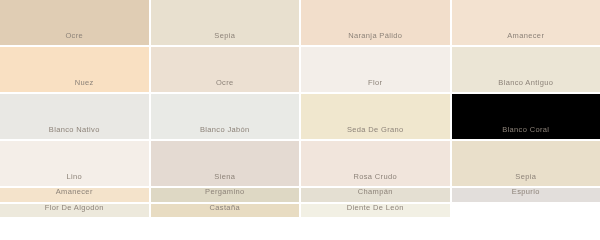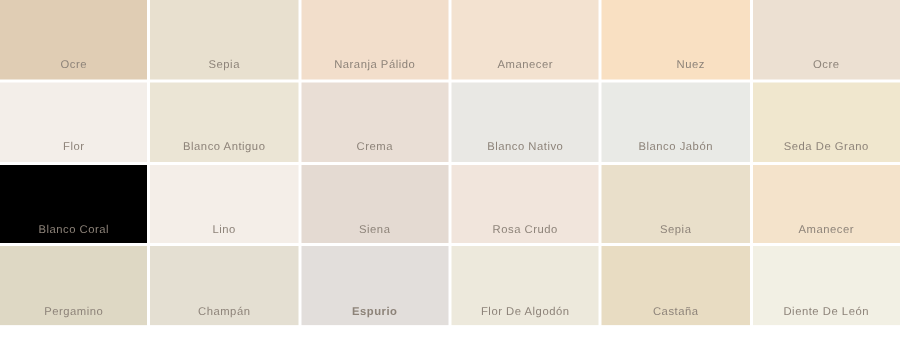--- a/index.html
+++ b/index.html
@@ -7,21 +7,21 @@
     padding: 0;
     background: #ffffff;
   }
   body {
     font-family: "Liberation Sans", sans-serif;
   }
   #palette-grid {
     width: 600px;
     height: 217px;
     display: grid;
-    grid-template-columns: repeat(6, 1fr);
+    grid-template-columns: repeat(4, 1fr);
     grid-template-rows: repeat(4, 1fr);
     column-gap: 2px;
     row-gap: 2px;
     background: #ffffff;
     box-sizing: border-box;
     overflow: hidden;
   }
   .swatch {
     position: relative;
     display: flex;
@@ -65,23 +65,20 @@
     </div>
     <div class="swatch" style="background-color: rgb(236, 224, 210);">
       <span class="swatch-label">Ocre</span>
     </div>
     <div class="swatch" style="background-color: rgb(243, 238, 233);">
       <span class="swatch-label">Flor</span>
     </div>
     <div class="swatch" style="background-color: rgb(235, 229, 213);">
       <span class="swatch-label">Blanco Antiguo</span>
     </div>
-    <div class="swatch" style="background-color: rgb(233, 222, 213);">
-      <span class="swatch-label">Crema</span>
-    </div>
     <div class="swatch" style="background-color: rgb(233, 232, 228);">
       <span class="swatch-label">Blanco Nativo</span>
     </div>
     <div class="swatch" style="background-color: rgb(233, 234, 230);">
       <span class="swatch-label">Blanco Jabón</span>
     </div>
     <div class="swatch" style="background-color: rgb(240, 231, 206);">
       <span class="swatch-label">Seda De Grano</span>
     </div>
     <div class="swatch" style="background-color: #000000;">
@@ -101,21 +98,21 @@
     </div>
     <div class="swatch" style="background-color: rgb(244, 227, 203);">
       <span class="swatch-label">Amanecer</span>
     </div>
     <div class="swatch" style="background-color: rgb(222, 216, 196);">
       <span class="swatch-label">Pergamino</span>
     </div>
     <div class="swatch" style="background-color: rgb(228, 223, 210);">
       <span class="swatch-label">Champán</span>
     </div>
-    <div class="swatch" style="background-color: rgb(226, 222, 219); font-weight: bold;">
+    <div class="swatch" style="background-color: rgb(226, 222, 219);">
       <span class="swatch-label">Espurio</span>
     </div>
     <div class="swatch" style="background-color: rgb(237, 233, 220);">
       <span class="swatch-label">Flor De Algodón</span>
     </div>
     <div class="swatch" style="background-color: rgb(232, 220, 194);">
       <span class="swatch-label">Castaña</span>
     </div>
     <div class="swatch" style="background-color: rgb(242, 240, 228);">
       <span class="swatch-label">Diente De León</span>

